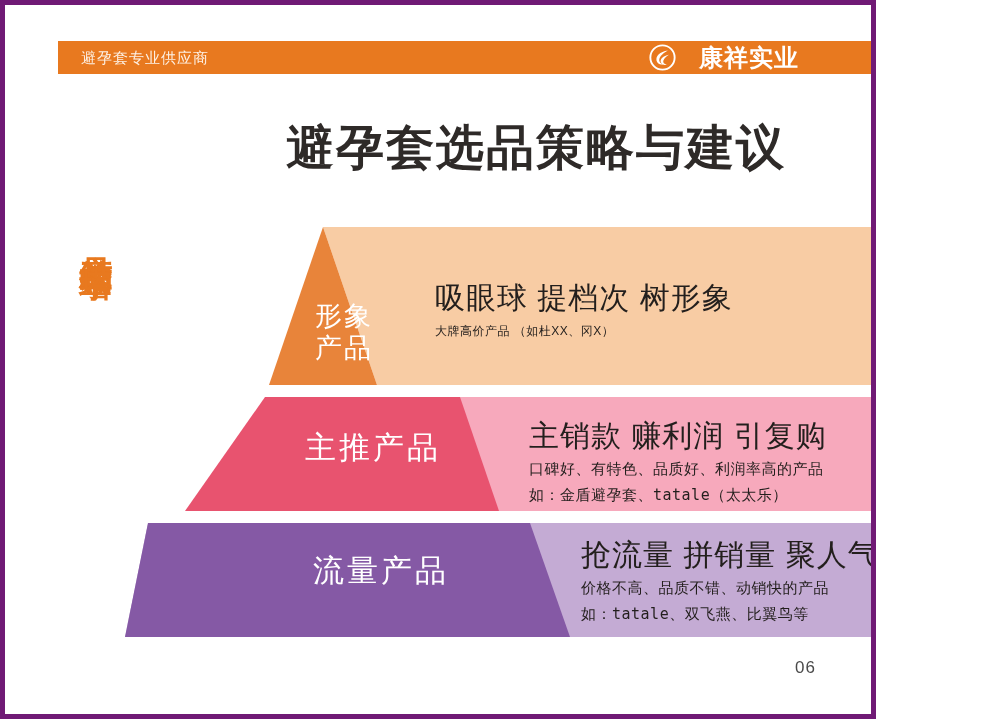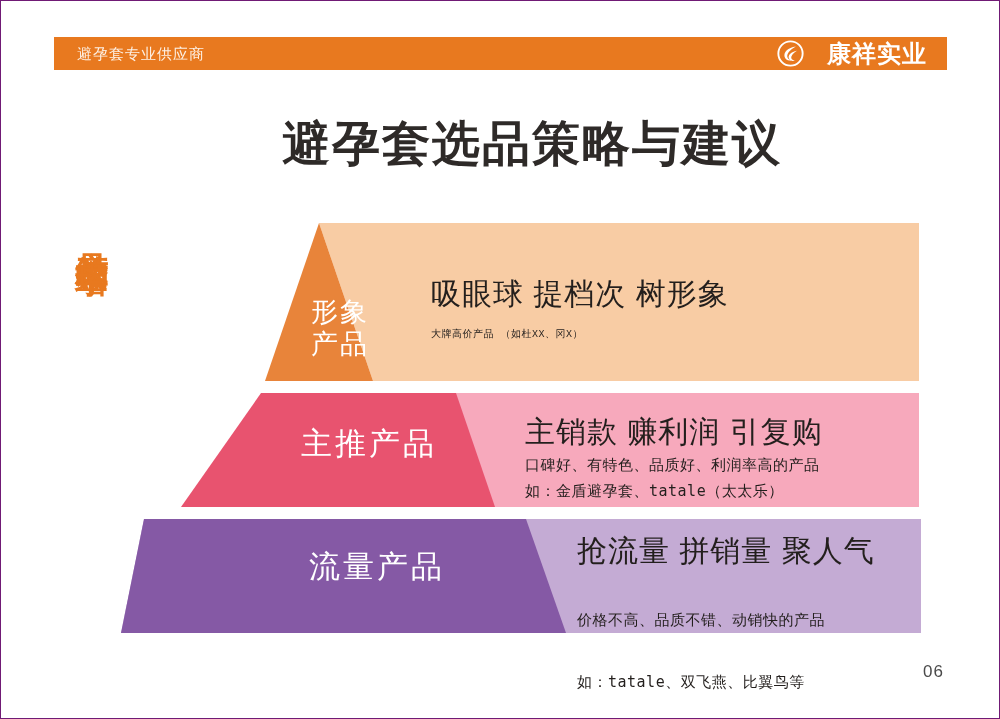--- a/index.html
+++ b/index.html
@@ -6,26 +6,26 @@
   html, body {
     margin: 0;
     padding: 0;
     background: #ffffff;
   }
   body {
     font-family: "Liberation Sans", "DejaVu Sans", sans-serif;
   }
   #slide {
     position: relative;
-    width: 1000px;
+    width: 876px;
     height: 719px;
     background: #ffffff;
     overflow: hidden;
     box-sizing: border-box;
-    border: 1px solid #701a75;
+    border: 5px solid #701a75;
   }
 
   
   .header-bar {
     position: absolute;
     left: 53px;
     top: 36px;
     width: 893px;
     height: 33px;
     background: #E8791F;
@@ -159,29 +159,29 @@
     white-space: nowrap;
     color: #231f1d;
   }
   .tier-sub.mono {
     font-family: "DejaVu Sans Mono", "Liberation Mono", monospace;
     font-size: 14px;
   }
 
   .tier-body.b1 { left: 430px; top: 273px; }
   .tier-body.b1 .tier-head { font-size: 30px; }
-  .tier-body.b1 .tier-sub { margin-top: 8px; font-size: 10px; font-family: Liberation Mono, monospace; }
+  .tier-body.b1 .tier-sub { font-size: 12px; }
 
   .tier-body.b2 { left: 524px; top: 411px; }
   .tier-body.b2 .tier-head { font-size: 30px; }
   .tier-body.b2 .tier-sub { font-size: 15px; }
 
   .tier-body.b3 { left: 576px; top: 530px; }
   .tier-body.b3 .tier-head { font-size: 30px; }
-  .tier-body.b3 .tier-sub { font-size: 15px; margin-top: 36px; }
+  .tier-body.b3 .tier-sub { font-size: 15px; }
 
   
   .page-number {
     position: absolute;
     right: 55px;
     bottom: 36px;
     font-size: 17px;
     color: #4a4a4a;
     letter-spacing: 1px;
     line-height: 20px;

